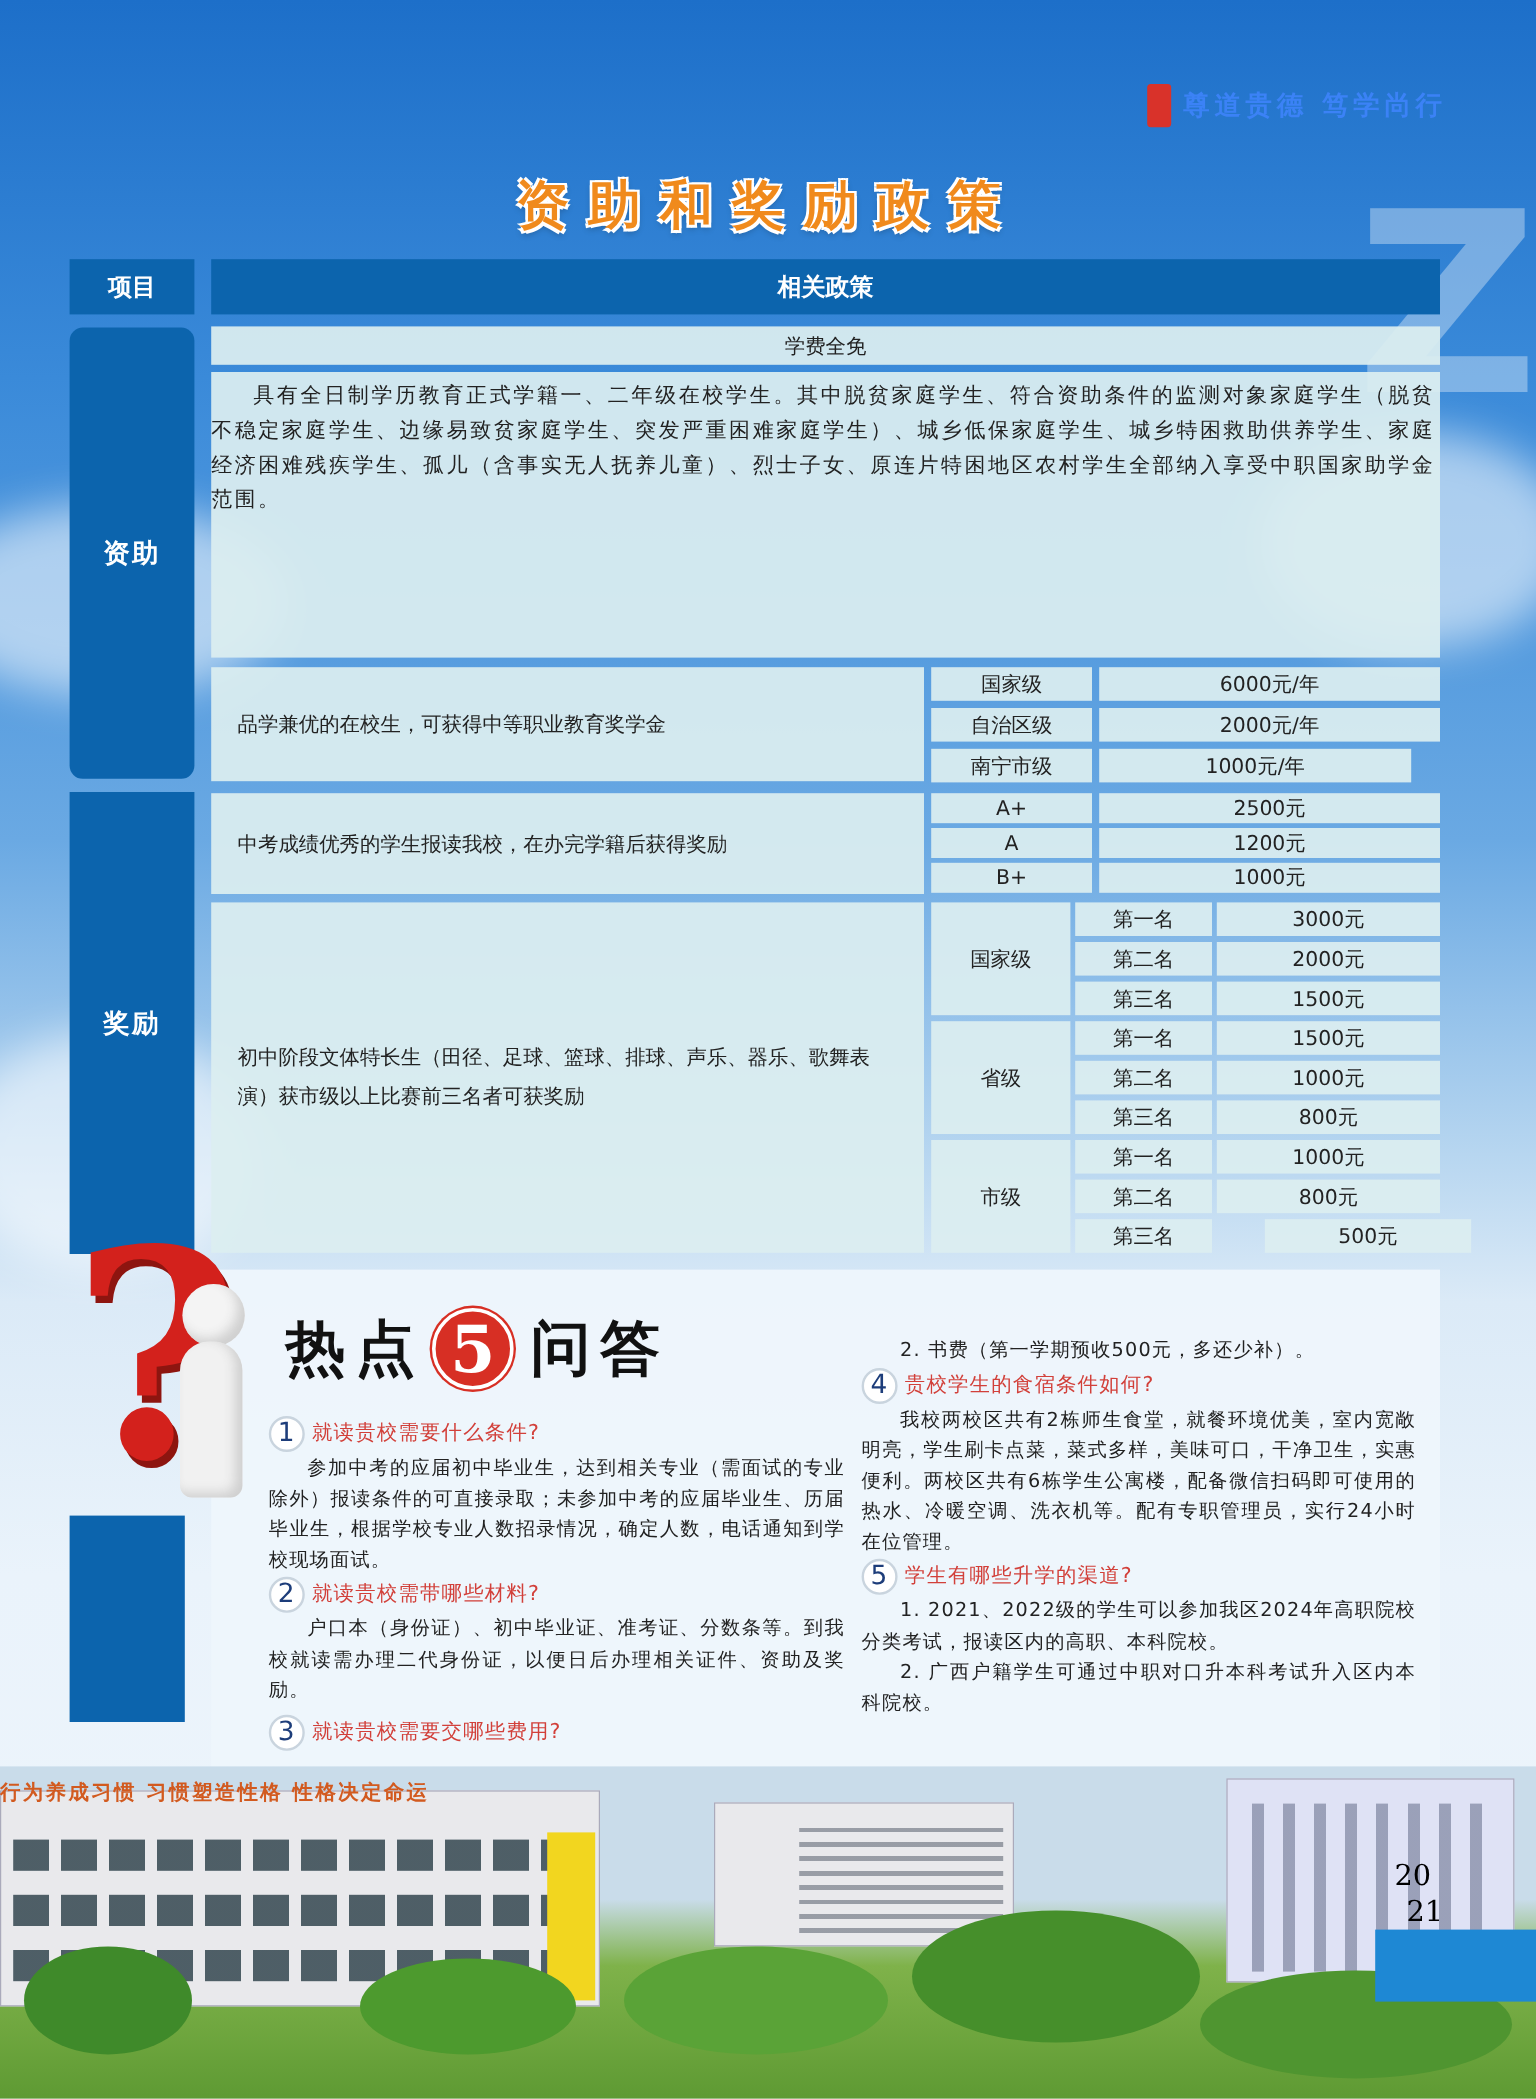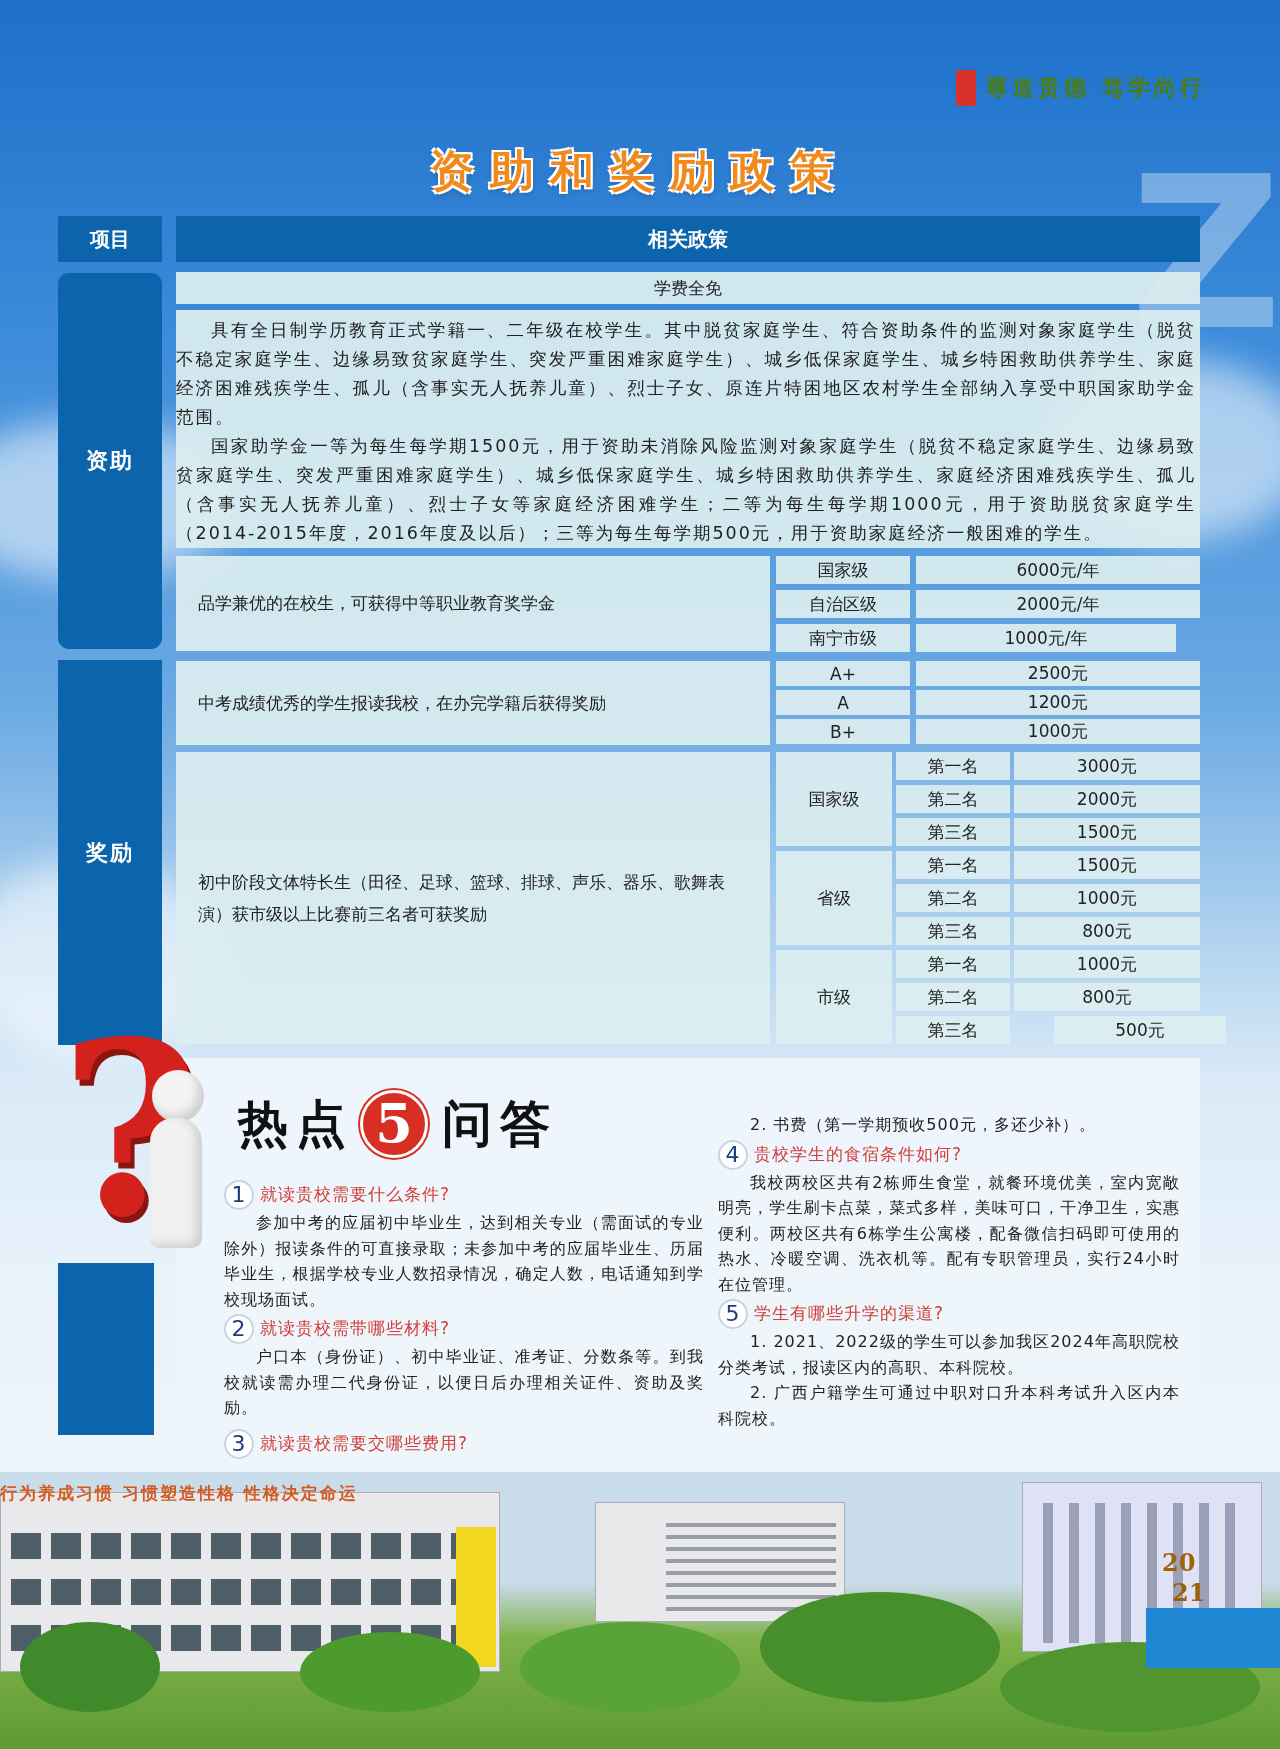--- a/index.html
+++ b/index.html
@@ -10,21 +10,21 @@
     background: linear-gradient(180deg, #1d6fc9 0%, #3a8ad9 18%, #6aa9e3 40%, #b7d6f0 55%, #dbeaf7 62%, #eaf3fb 75%, #eef5fb 100%);
     color: #1a1a1a;
   }
   .cloud { position: absolute; border-radius: 50%; background: rgba(255,255,255,0.55); filter: blur(18px); }
   .bigZ {
     position: absolute; left: 1130px; top: 150px; font-size: 210px; font-weight: bold;
     color: rgba(255,255,255,0.35); font-family: "DejaVu Sans", sans-serif; line-height: 1;
   }
   .motto { position: absolute; left: 956px; top: 70px; display: flex; align-items: center; gap: 10px; }
   .seal { width: 20px; height: 36px; background: #d9322a; border-radius: 3px; }
-  .motto-text { font-family: "DejaVu Serif", serif; font-size: 22px; font-weight: bold; color: #4d7c0f; letter-spacing: 4px; }
+  .motto-text { font-family: "DejaVu Serif", serif; font-size: 22px; font-weight: bold; color: #3b82f6; letter-spacing: 4px; }
   .title {
     position: absolute; left: 0; width: 1280px; top: 142px; text-align: center;
     font-size: 44px; font-weight: bold; color: #f08a1c; letter-spacing: 16px;
     text-shadow: -2px -2px 0 #fff, 2px -2px 0 #fff, -2px 2px 0 #fff, 2px 2px 0 #fff, 0 3px 6px rgba(0,0,0,0.3);
   }
   .hdr { position: absolute; background: #0c64ad; color: #fff; font-weight: bold; font-size: 20px; display: flex; align-items: center; justify-content: center; }
   .side { position: absolute; background: #0c64ad; color: #fff; font-weight: bold; font-size: 22px; display: flex; align-items: center; justify-content: center; letter-spacing: 2px; }
   .cell {
     position: absolute; background: rgba(220,238,240,0.93); color: #222; font-size: 17px;
     display: flex; align-items: center; justify-content: center; text-align: center;
@@ -42,21 +42,21 @@
   .qcol p.ind { text-indent: 2em; }
   .qmark { position: absolute; left: 60px; top: 1010px; font-size: 240px; font-weight: bold; color: #d3211c; font-family: "DejaVu Serif", serif; line-height: 1; text-shadow: 4px 6px 0 #8d1510; }
   .figure-head { position: absolute; left: 152px; top: 1070px; width: 52px; height: 52px; border-radius: 50%; background: #f4f4f4; box-shadow: inset -6px -6px 10px #cfcfcf; }
   .figure-body { position: absolute; left: 150px; top: 1118px; width: 52px; height: 130px; border-radius: 24px 24px 10px 10px; background: #f1f1f1; box-shadow: inset -6px -4px 10px #cfcfcf; }
   .blue-block { position: absolute; background: #0c64ad; }
   .campus { position: absolute; left: 0; top: 1472px; width: 1280px; height: 277px; overflow: hidden; background: linear-gradient(180deg, #c9dcea 0%, #c9dcea 40%, #7fb24a 60%, #5e9a33 100%); }
   .bldg { position: absolute; background: #e9e9ec; border: 1px solid #aab; }
   .bldg .win { position: absolute; background: repeating-linear-gradient(90deg, #33464f 0 30px, #e9e9ec 30px 40px); opacity: 0.85; }
   .slogan { position: absolute; left: 0; top: 10px; font-size: 17px; font-weight: bold; color: #d25a1f; letter-spacing: 2px; white-space: nowrap; }
   .tree { position: absolute; border-radius: 50%; background: #3f8a2a; }
-  .pagenum { position: absolute; left: 1162px; top: 1548px; font-family: "DejaVu Serif", serif; font-weight: bold; font-size: 24px; color: #a16207; line-height: 30px; }
+  .pagenum { position: absolute; left: 1162px; top: 1548px; font-family: "DejaVu Serif", serif; font-weight: normal; font-size: 24px; color: #000000; line-height: 30px; }
 </style>
 </head>
 <body>
 
 <div class="cloud" style="left:-60px;top:420px;width:300px;height:160px;"></div>
 <div class="cloud" style="left:-40px;top:860px;width:260px;height:200px;"></div>
 <div class="cloud" style="left:1050px;top:360px;width:260px;height:180px;"></div>
 <div class="bigZ">Z</div>
 
 <div class="motto">
@@ -67,21 +67,20 @@
 <div class="title">资助和奖励政策</div>
 
 <div class="hdr" style="left:58px;top:216px;width:104px;height:46px;">项目</div>
 <div class="hdr" style="left:176px;top:216px;width:1024px;height:46px;">相关政策</div>
 
 <div class="side" style="left:58px;top:273px;width:104px;height:376px;border-radius:11px;">资助</div>
 <div class="cell" style="left:176px;top:272px;width:1024px;height:32px;">学费全免</div>
 <div class="cell" style="left:176px;top:310px;width:1024px;height:238px;"></div>
 <div class="para">
   <p>具有全日制学历教育正式学籍一、二年级在校学生。其中脱贫家庭学生、符合资助条件的监测对象家庭学生（脱贫不稳定家庭学生、边缘易致贫家庭学生、突发严重困难家庭学生）、城乡低保家庭学生、城乡特困救助供养学生、家庭经济困难残疾学生、孤儿（含事实无人抚养儿童）、烈士子女、原连片特困地区农村学生全部纳入享受中职国家助学金范围。</p>
-  <p>国家助学金一等为每生每学期1500元，用于资助未消除风险监测对象家庭学生（脱贫不稳定家庭学生、边缘易致贫家庭学生、突发严重困难家庭学生）、城乡低保家庭学生、城乡特困救助供养学生、家庭经济困难残疾学生、孤儿（含事实无人抚养儿童）、烈士子女等家庭经济困难学生；二等为每生每学期1000元，用于资助脱贫家庭学生（2014-2015年度，2016年度及以后）；三等为每生每学期500元，用于资助家庭经济一般困难的学生。</p>
 </div>
 
 <div class="cell left" style="left:176px;top:556px;width:594px;height:95px;">品学兼优的在校生，可获得中等职业教育奖学金</div>
 <div class="cell" style="left:776px;top:556px;width:134px;height:28px;">国家级</div>
 <div class="cell" style="left:916px;top:556px;width:284px;height:28px;">6000元/年</div>
 <div class="cell" style="left:776px;top:590px;width:134px;height:28px;">自治区级</div>
 <div class="cell" style="left:916px;top:590px;width:284px;height:28px;">2000元/年</div>
 <div class="cell" style="left:776px;top:624px;width:134px;height:28px;">南宁市级</div>
 <div class="cell" style="left:916px;top:624px;width:260px;height:28px;">1000元/年</div>
 

